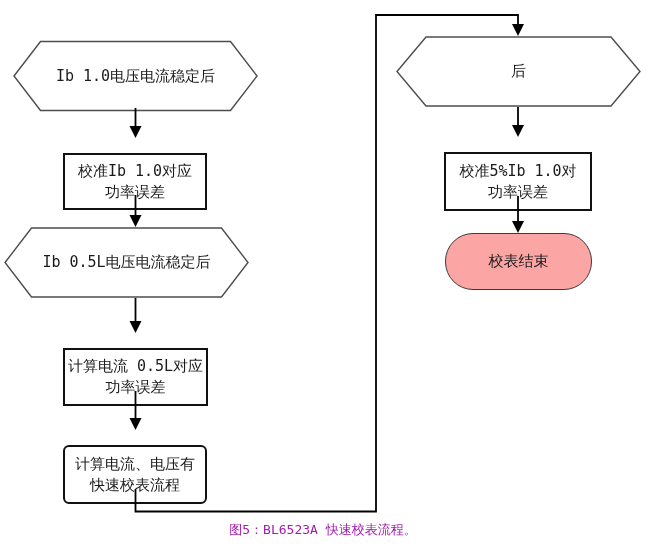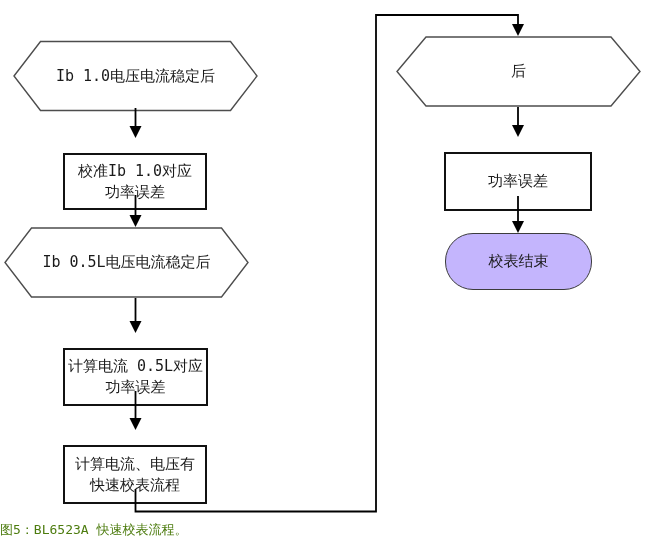--- a/index.html
+++ b/index.html
@@ -40,21 +40,21 @@
     white-space: nowrap;
   }
   .rect-node {
     border: 2px solid #111111;
     background: #ffffff;
     margin-top: 15px;
   }
   .terminator-node {
     border: 1.5px solid #3c3c3c;
     border-radius: 28px;
-    background: #c4b5fd;
+    background: #fca5a5;
   }
   .hex-node polygon {
     fill: #ffffff;
     stroke: #4d4d4d;
     stroke-width: 1.4;
   }
   .overlay {
     position: absolute;
     left: 0; top: 0;
     pointer-events: none;
@@ -66,23 +66,23 @@
   }
   .overlay polygon {
     fill: #000000;
     stroke: none;
   }
   .caption {
     position: absolute;
     left: 0;
     top: 521px;
     width: 646px;
-    text-align: left;
+    text-align: center;
     font-size: 13px;
-    color: #4d7c0f;
+    color: #a21caf;
     white-space: nowrap;
   }
 </style>
 </head>
 <body>
 
 <div class="canvas">
 
   <div class="node hex-node" style="left:13px; top:37px; width:245px; height:78px;">
     <svg class="shape-svg" viewBox="0 0 245 71">
@@ -109,38 +109,39 @@
     </div>
   </div>
 
   <div class="node rect-node" style="left:63px; top:333px; width:145px; height:58px;">
     <div class="label">
       <div>计算电流 0.5L对应</div>
       <div>功率误差</div>
     </div>
   </div>
 
-  <div class="node rect-node" style="left:63px; top:430px; width:144px; height:59px;">
+  <div class="node rect-node" style="left:63px; top:430px; width:144px; height:59px;border-radius:6px;">
     <div class="label">
       <div>计算电流、电压有</div>
       <div>快速校表流程</div>
     </div>
   </div>
 
   <div class="node hex-node" style="left:396px; top:36px; width:245px; height:71px;">
     <svg class="shape-svg" viewBox="0 0 245 71">
       <polygon points="1,35.5 30,1 215,1 244,35.5 215,70 30,70"></polygon>
     </svg>
     <div class="label">
       <div>后</div>
     </div>
   </div>
 
   <div class="node rect-node" style="left:444px; top:137px; width:148px; height:59px;">
     <div class="label">
+      <div>校准5%Ib 1.0对</div>
       <div>功率误差</div>
     </div>
   </div>
 
   <div class="node terminator-node" style="left:445px; top:233px; width:147px; height:57px;">
     <div class="label">
       <div>校表结束</div>
     </div>
   </div>
 

